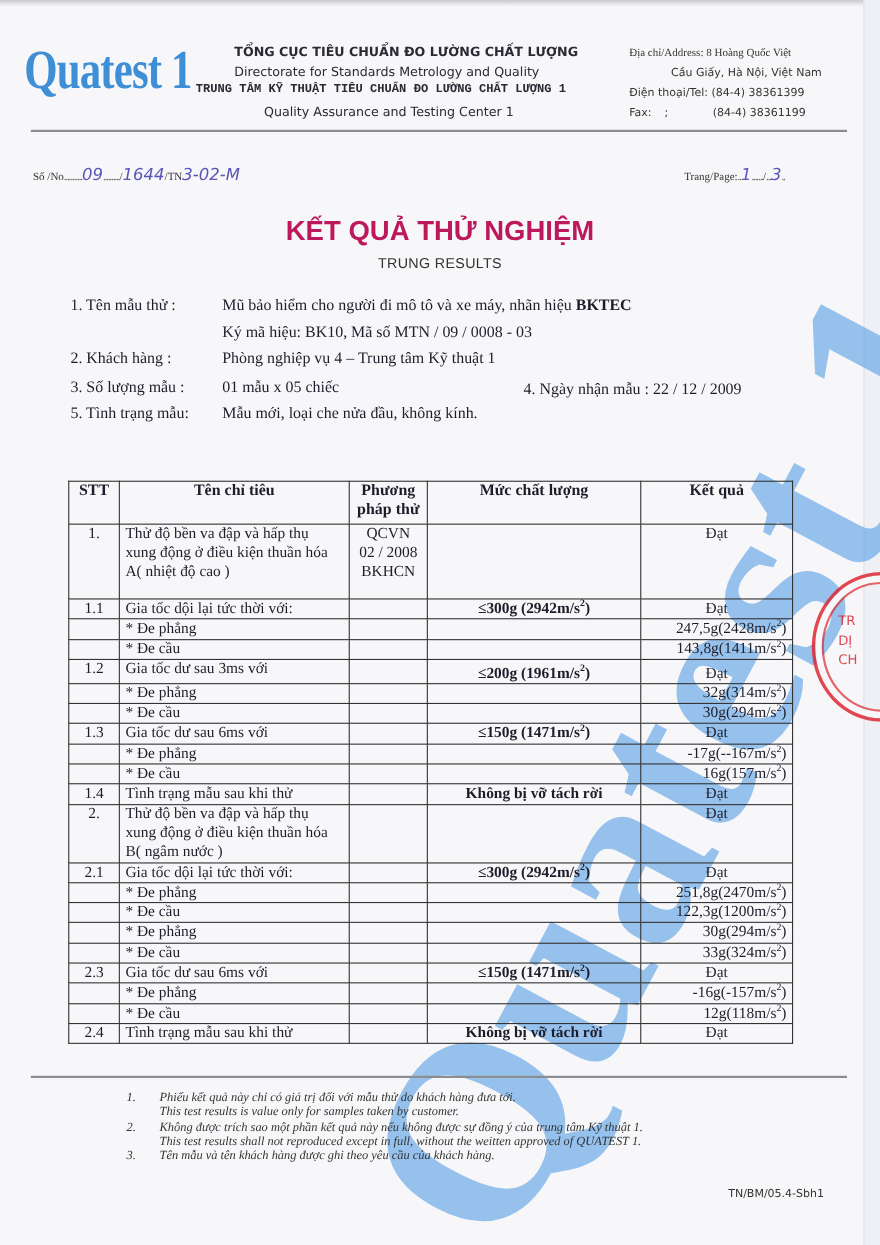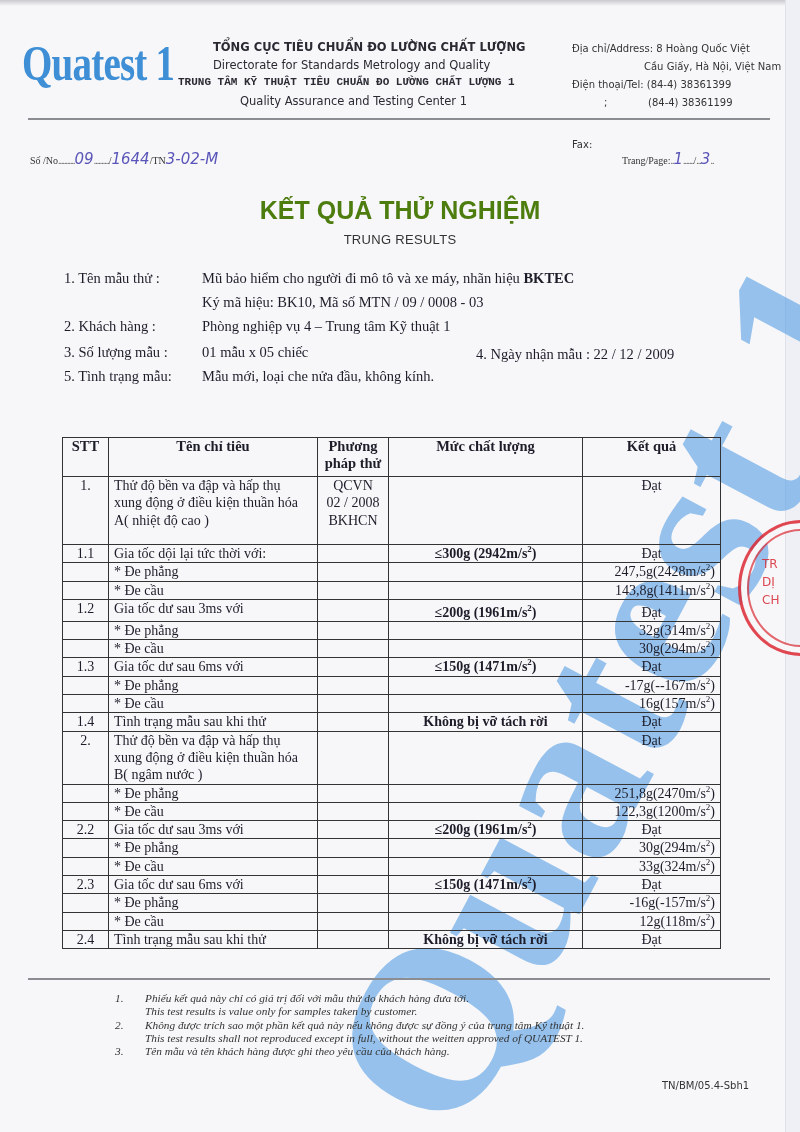--- a/index.html
+++ b/index.html
@@ -20,21 +20,21 @@
   .org.l3 { left: 178px; top: 76px; font-size: 11px; font-weight: bold; font-family: Liberation Mono, monospace; }
   .org.l4 { left: 240px; top: 94px; font-size: 11.5px; }
   .addr { position: absolute; font-family: "DejaVu Sans", sans-serif; font-size: 10px; color: #333; white-space: nowrap; }
   .header-rule { position: absolute; left: 28px; top: 118px; width: 742px; height: 1.5px; background: #8c8c93; }
 
   .docno { position: absolute; left: 30px; top: 150px; font-size: 10px; color: #333; white-space: nowrap; }
   .hand { font-family: "DejaVu Sans", sans-serif; font-size: 15px; color: #5a55b8; font-style: italic; }
   .dots { color: #666; letter-spacing: -1px; }
   .pageno { position: absolute; left: 622px; top: 150px; font-size: 10px; color: #333; white-space: nowrap; }
 
-  .title { position: absolute; left: 0; width: 800px; top: 196px; text-align: center; font-family: "Liberation Sans", sans-serif; font-size: 25px; font-weight: bold; color: #4d7c0f; }
+  .title { position: absolute; left: 0; width: 800px; top: 196px; text-align: center; font-family: "Liberation Sans", sans-serif; font-size: 25px; font-weight: bold; color: #be185d; }
   .subtitle { position: absolute; left: 0; width: 800px; top: 232px; text-align: center; font-family: "Liberation Sans", sans-serif; font-size: 13px; color: #333; letter-spacing: 0.3px; }
 
   .info { position: absolute; font-size: 14.5px; color: #1d1d2a; white-space: nowrap; }
   .info .lbl { position: absolute; left: 0; }
   .info .val { position: absolute; left: 138px; }
   b.brand { font-weight: bold; }
 
   
   .watermark { position: absolute; left: 140px; top: 560px; font-family: "Liberation Serif", serif; font-size: 230px; font-weight: bold; color: rgba(70,150,225,0.55); transform: rotate(-62deg); transform-origin: center; white-space: nowrap; pointer-events: none; }
 
@@ -64,24 +64,24 @@
 
 <div class="top-shadow"></div>
 <div class="page-edge"></div>
 
 <div class="logo">Quatest 1</div>
 <div class="org l1">TỔNG CỤC TIÊU CHUẨN ĐO LƯỜNG CHẤT LƯỢNG</div>
 <div class="org l2">Directorate for Standards Metrology and Quality</div>
 <div class="org l3">TRUNG TÂM KỸ THUẬT TIÊU CHUẨN ĐO LƯỜNG CHẤT LƯỢNG 1</div>
 <div class="org l4">Quality Assurance and Testing Center 1</div>
 
-<div class="addr" style="left:572px; top:43px;">Địa chỉ/Address: 8 Hoàng Quốc Việt</div>
-<div class="addr" style="left:644px; top:61px;">Cầu Giấy, Hà Nội, Việt Nam</div>
+<div class="addr" style="left:572px; top:43px;font-family:Liberation Serif, serif;">Địa chỉ/Address: 8 Hoàng Quốc Việt</div>
+<div class="addr" style="left:610px; top:61px;">Cầu Giấy, Hà Nội, Việt Nam</div>
 <div class="addr" style="left:572px; top:79px;">Điện thoại/Tel: (84-4) 38361399</div>
-<div class="addr" style="left:572px; top:97px;margin-top:42px;">Fax:</div>
+<div class="addr" style="left:572px; top:97px;">Fax:</div>
 <div class="addr" style="left:604px; top:97px;">;</div>
 <div class="addr" style="left:648px; top:97px;">(84-4) 38361199</div>
 <div class="header-rule"></div>
 
 <div class="docno">
   <span>Số /No</span><span class="dots">...........</span><span class="hand">09</span><span class="dots">..........</span>/<span class="hand">1644</span><span>/TN</span><span class="hand">3-02-M</span>
 </div>
 <div class="pageno">
   <span>Trang/Page:</span><span class="dots">..</span><span class="hand">1</span><span class="dots">.......</span>/<span class="dots">...</span><span class="hand">3</span><span class="dots">..</span>
 </div>
@@ -201,39 +201,39 @@
         <td class="c-res" style="vertical-align: bottom;">Đạt</td>
       </tr>
       <tr style="height: 52px;">
         <td class="c-stt">2.</td>
         <td class="c-name">Thử độ bền va đập và hấp thụ xung động ở điều kiện thuần hóa B( ngâm nước )</td>
         <td class="c-method"></td>
         <td class="c-req" style="vertical-align: bottom;"></td>
         <td class="c-res">Đạt</td>
       </tr>
       <tr style="height: 18px;">
+        <td class="c-stt">2.1</td>
+        <td class="c-name">Gia tốc dội lại tức thời với:</td>
+        <td class="c-method"></td>
+        <td class="c-req" style="vertical-align: bottom;">≤300g (2942m/s<sup>2</sup>)</td>
+        <td class="c-res" style="vertical-align: bottom;">Đạt</td>
+      </tr>
+      <tr style="height: 18px;">
         <td class="c-stt"></td>
         <td class="c-name">* Đe phẳng</td>
         <td class="c-method"></td>
         <td class="c-req" style="vertical-align: bottom;"></td>
         <td class="c-res res-val">251,8g(2470m/s<sup>2</sup>)</td>
       </tr>
       <tr style="height: 18px;">
         <td class="c-stt"></td>
         <td class="c-name">* Đe cầu</td>
         <td class="c-method"></td>
         <td class="c-req" style="vertical-align: bottom;"></td>
         <td class="c-res res-val">122,3g(1200m/s<sup>2</sup>)</td>
-      </tr>
-      <tr style="height: 18px;">
-        <td class="c-stt">2.2</td>
-        <td class="c-name">Gia tốc dư sau 3ms với</td>
-        <td class="c-method"></td>
-        <td class="c-req" style="vertical-align: bottom;">≤200g (1961m/s<sup>2</sup>)</td>
-        <td class="c-res" style="vertical-align: bottom;">Đạt</td>
       </tr>
       <tr style="height: 18px;">
         <td class="c-stt"></td>
         <td class="c-name">* Đe phẳng</td>
         <td class="c-method"></td>
         <td class="c-req" style="vertical-align: bottom;"></td>
         <td class="c-res res-val">30g(294m/s<sup>2</sup>)</td>
       </tr>
       <tr style="height: 18px;">
         <td class="c-stt"></td>

